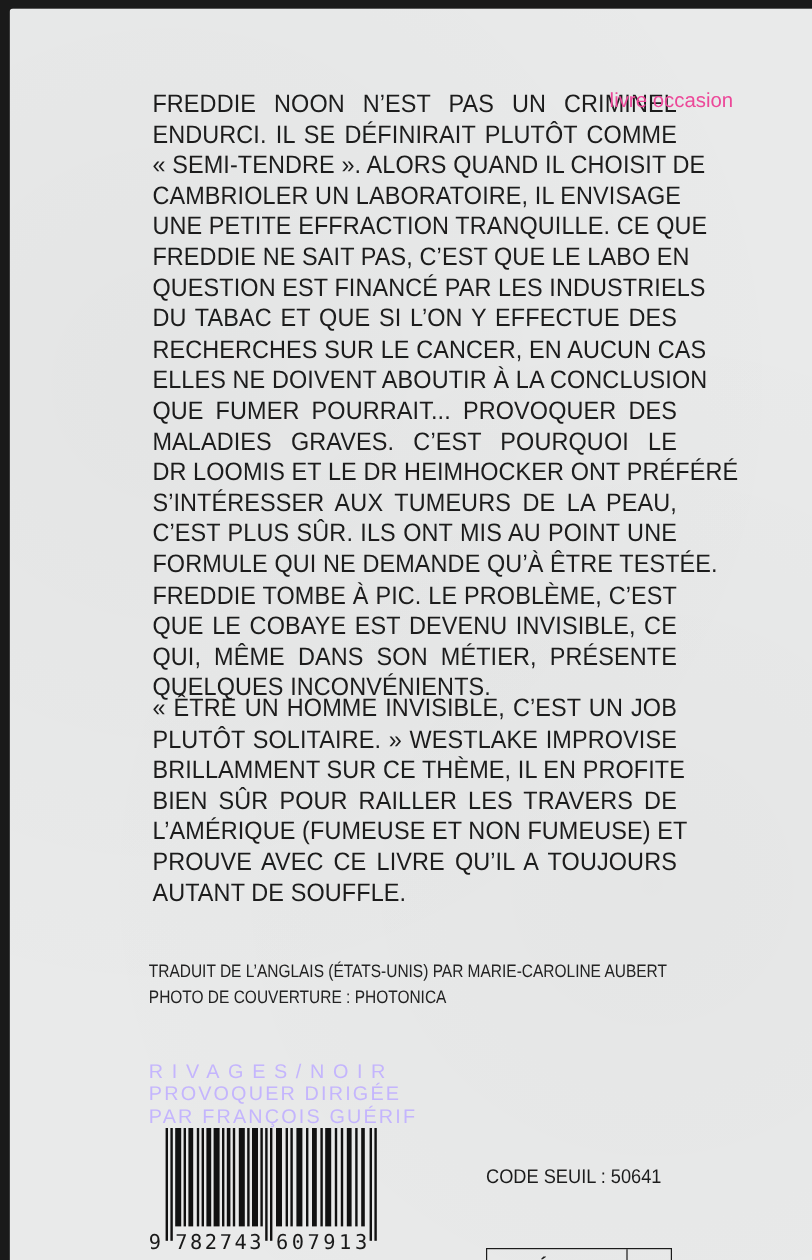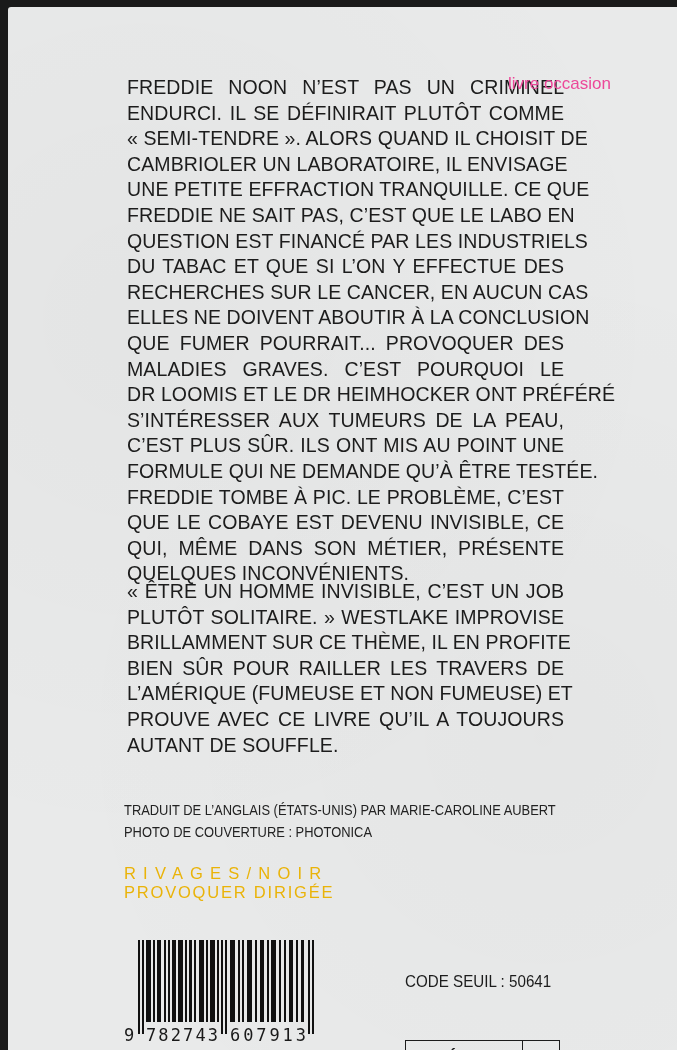--- a/index.html
+++ b/index.html
@@ -60,22 +60,22 @@
       color: #222;
       font-size: 15px;
       line-height: 22px;
       transform: scaleX(0.86);
       transform-origin: left top;
       white-space: nowrap;
     }
     .collection {
       position: absolute;
       left: 124px;
-      top: 864px;
-      color: #eab308;
+      top: 884px;
+      color: #c4b5fd;
       font-size: 16.5px;
       line-height: 19px;
       white-space: nowrap;
     }
     .collection .series {
       letter-spacing: 7.2px;
     }
     .collection .dir {
       letter-spacing: 1.8px;
     }
@@ -166,20 +166,21 @@
 </div>
 
 <div class="credits">
   <div>TRADUIT DE L’ANGLAIS (ÉTATS-UNIS) PAR MARIE-CAROLINE AUBERT</div>
   <div>PHOTO DE COUVERTURE : PHOTONICA</div>
 </div>
 
 <div class="collection">
   <div class="series">RIVAGES/NOIR</div>
   <div class="dir">PROVOQUER DIRIGÉE</div>
+  <div class="dir">PAR FRANÇOIS GUÉRIF</div>
 </div>
 
 <div class="barcode">
   <svg width="210" height="105" viewBox="0 0 210 105">
     <g fill="#111">
 
       <rect x="14" y="0" width="2" height="94"></rect>
       <rect x="18" y="0" width="2" height="94"></rect>
 
       <rect x="22" y="0" width="5" height="82"></rect>

